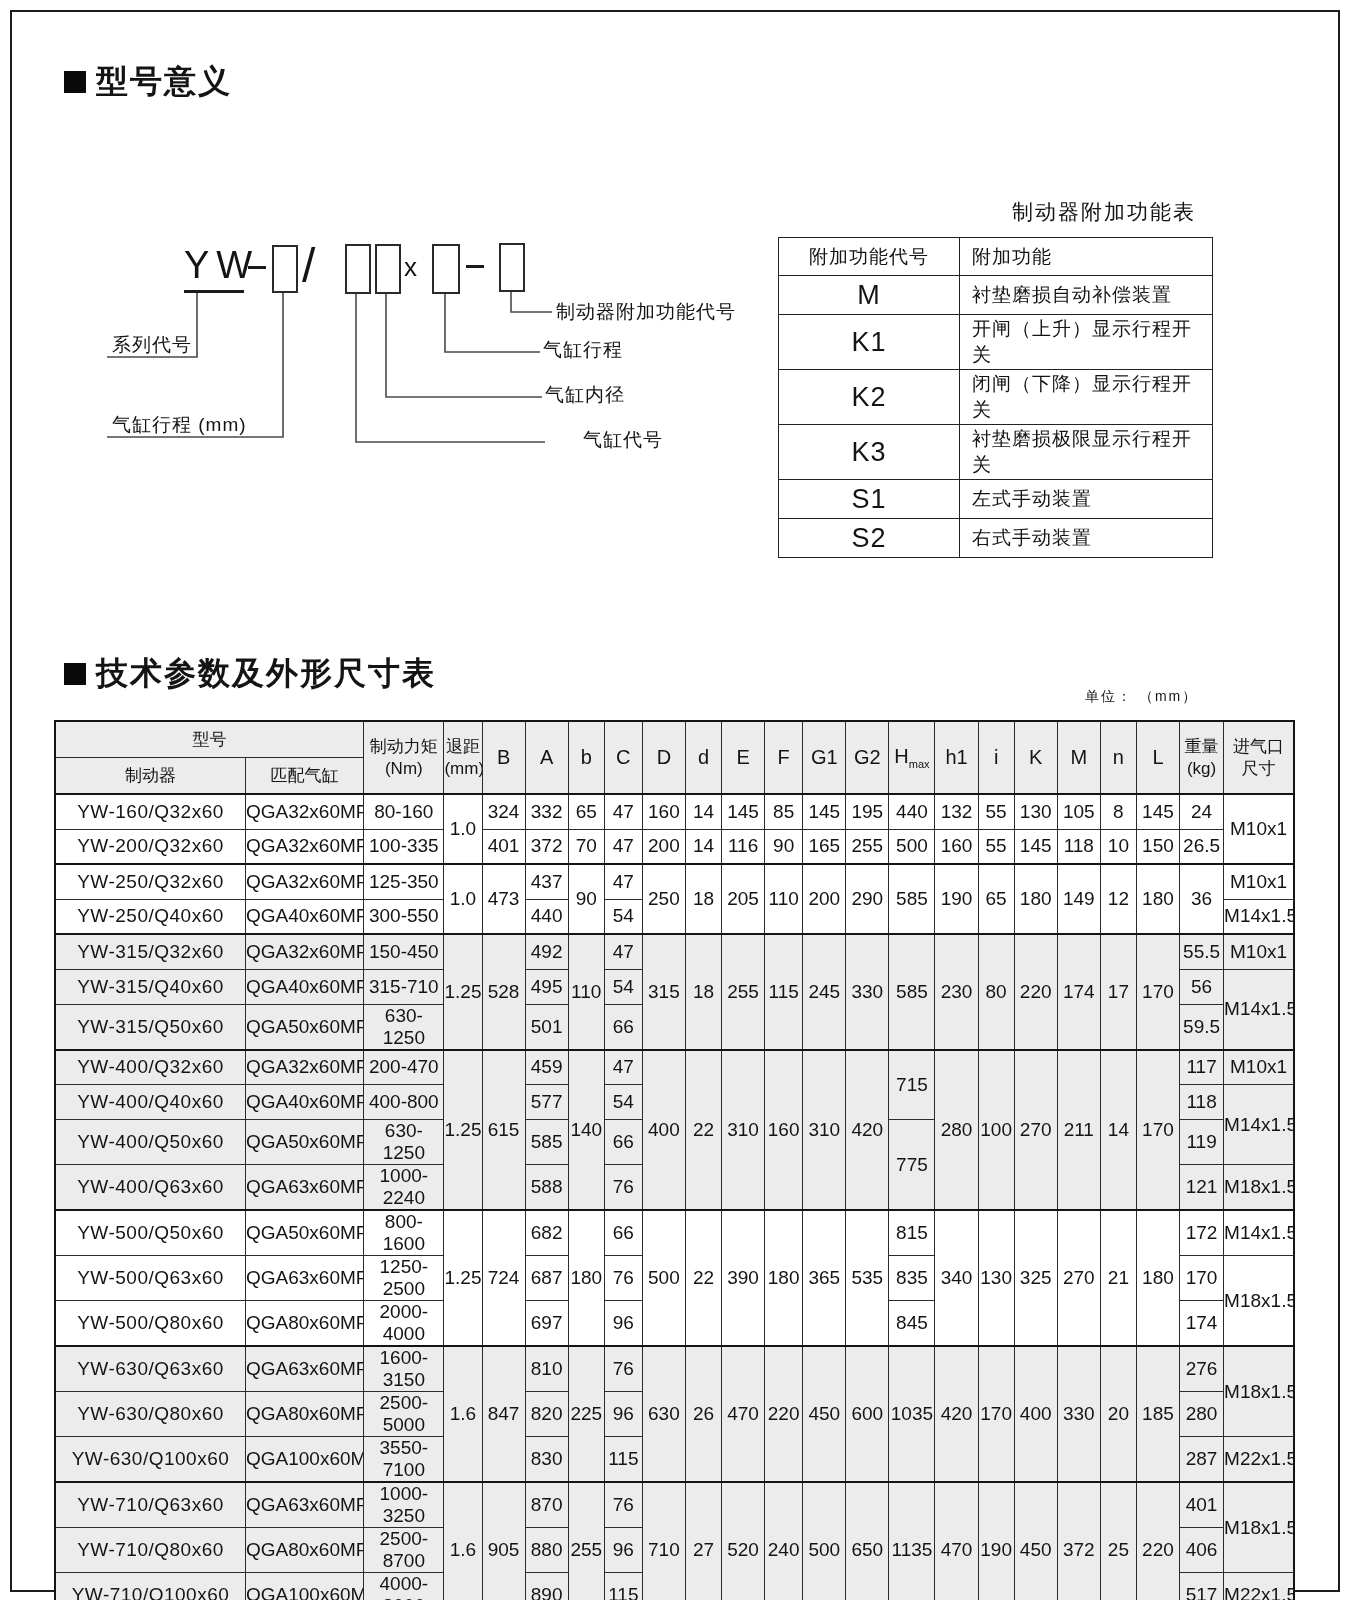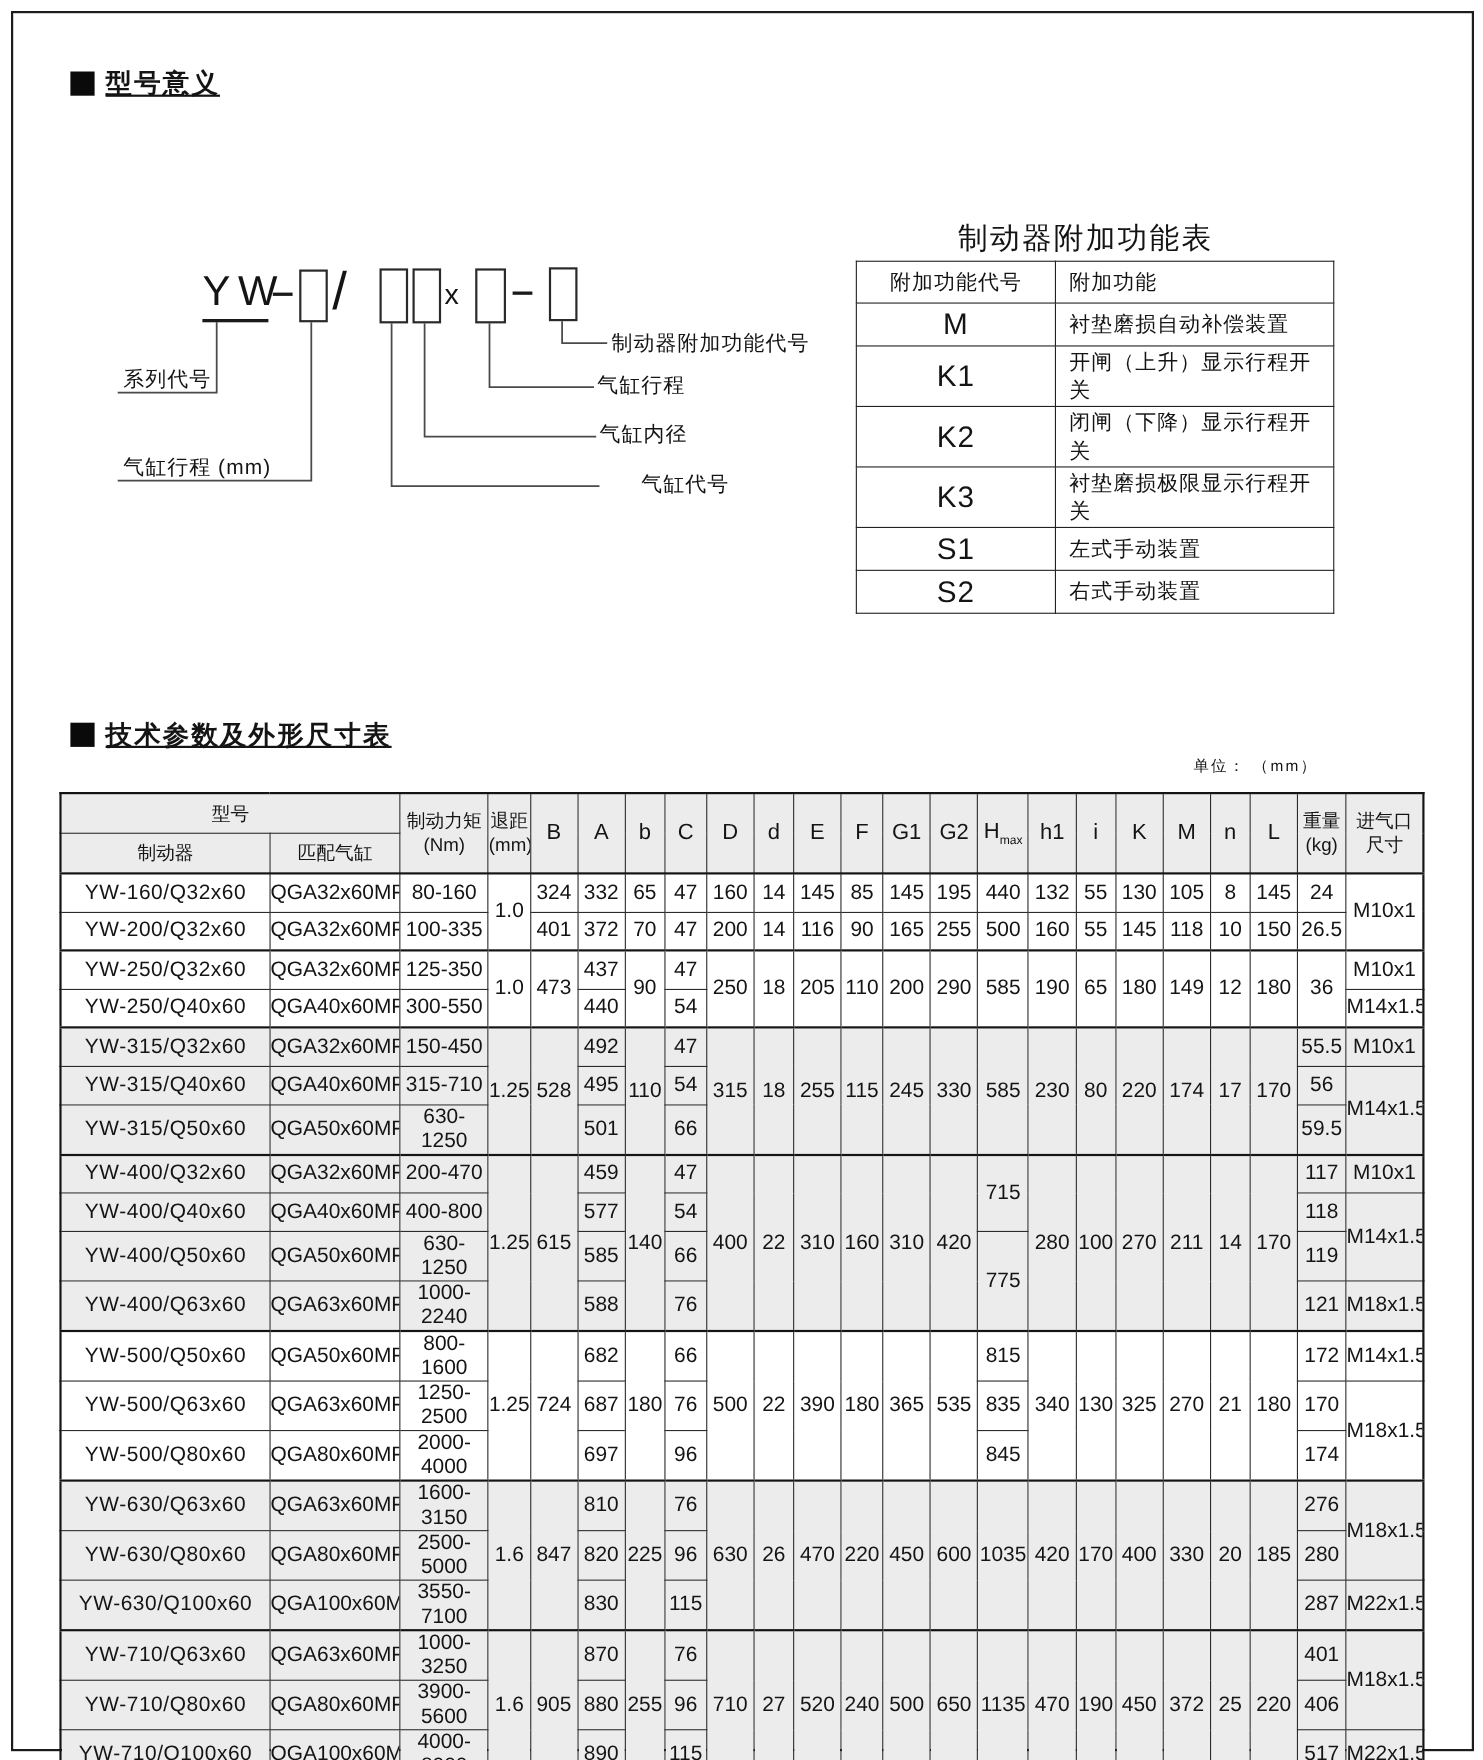--- a/index.html
+++ b/index.html
@@ -1,41 +1,41 @@
 <!DOCTYPE html>
 <html><head>
 <meta charset="utf-8">
 <style>
   html,body{margin:0;padding:0;background:#fff;}
   body{font-family:"Liberation Sans","DejaVu Sans",sans-serif;color:#141414;}
   #page{position:relative;width:1348px;height:1600px;background:#fff;overflow:hidden;}
   #frame{position:absolute;left:10px;top:10px;width:1326px;height:1578px;border:2px solid #1c1c1c;}
   .section-head{position:absolute;display:flex;align-items:center;gap:10px;}
   .bullet{width:22px;height:22px;background:#0a0a0a;display:inline-block;}
-  .section-title{font-size:24px;font-weight:bold;letter-spacing:2px;text-decoration:underline;}
+  .section-title{font-size:32px;font-weight:bold;letter-spacing:2px;}
   
   #diagram{position:absolute;left:0;top:0;width:1348px;height:520px;}
   #diagram svg{position:absolute;left:0;top:0;}
   .mcode{position:absolute;font-weight:500;}
   .yw{left:184px;top:244px;font-size:38px;letter-spacing:7px;}
   .yw-underline{position:absolute;left:184px;top:290px;width:60px;border-bottom:3px solid #1a1a1a;}
   .mbox{position:absolute;border:2px solid #2a2a2a;background:#fff;}
   .mb1{left:272px;top:245px;width:22px;height:44px;}
   .mb2{left:345px;top:244px;width:22px;height:46px;}
   .mb3{left:375px;top:244px;width:22px;height:46px;}
   .mb4{left:432px;top:244px;width:24px;height:46px;}
   .mb5{left:499px;top:243px;width:22px;height:45px;}
   .mdash{position:absolute;height:3px;background:#1a1a1a;width:18px;}
   .md1{left:248px;top:266px;}
   .md2{left:466px;top:265px;}
   .mslash{left:302px;top:238px;font-size:48px;font-weight:300;}
   .mx{left:404px;top:252px;font-size:26px;}
   .dlabel{position:absolute;font-size:19px;letter-spacing:1px;white-space:nowrap;}
   
-  #fn-title{position:absolute;left:778px;top:198px;width:418px;text-align:center;font-size:27px;font-weight:500;letter-spacing:2px;}
+  #fn-title{position:absolute;left:778px;top:198px;width:418px;text-align:right;font-size:21px;font-weight:500;letter-spacing:2px;}
   #fn-table{position:absolute;left:778px;top:237px;border-collapse:collapse;table-layout:fixed;border-radius:20px;}
   #fn-table td,#fn-table th{border:1px solid #222;overflow:hidden;}
   #fn-table th{height:35px;font-size:19px;font-weight:400;}
   #fn-table td{height:36px;}
   .fn-code{width:178px;text-align:center;font-size:27px;font-weight:400;letter-spacing:1px;}
   .fn-desc{width:239px;text-align:left;font-size:19px;padding-left:12px;letter-spacing:1px;}
   #fn-table th.fn-desc{font-size:19px;}
   
   #unit-label{position:absolute;left:1085px;top:664px;font-size:14px;letter-spacing:2px;margin-top:24px;}
   #main-table{position:absolute;left:54px;top:720px;border-collapse:collapse;table-layout:fixed;width:1241px;}
@@ -480,21 +480,21 @@
           <td rowspan="3">450</td>
           <td rowspan="3">372</td>
           <td rowspan="3">25</td>
           <td rowspan="3">220</td>
           <td>401</td>
           <td rowspan="2" class="port">M18x1.5</td>
         </tr>
         <tr class="shade ">
           <td class="model">YW-710/Q80x60</td>
           <td class="qga">QGA80x60MP₂JY</td>
-          <td class="torque">3900-5600</td>
+          <td class="torque">2500-8700</td>
           <td>880</td>
           <td>96</td>
           <td>406</td>
         </tr>
         <tr class="shade ">
           <td class="model">YW-710/Q100x60</td>
           <td class="qga">QGA100x60MP₂JY</td>
           <td class="torque">4000-8000</td>
           <td>890</td>
           <td>115</td>

